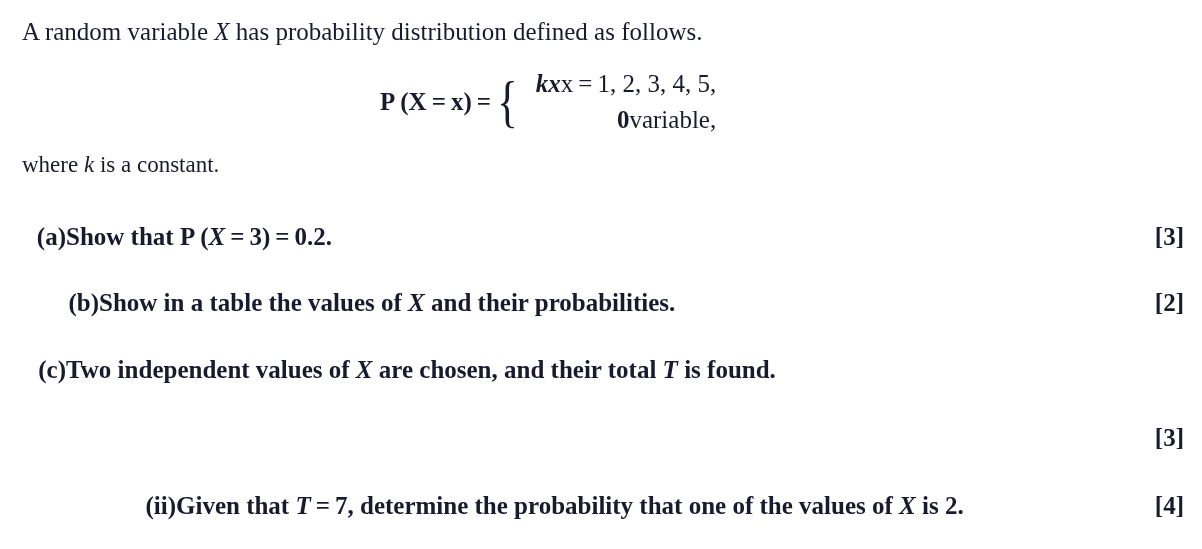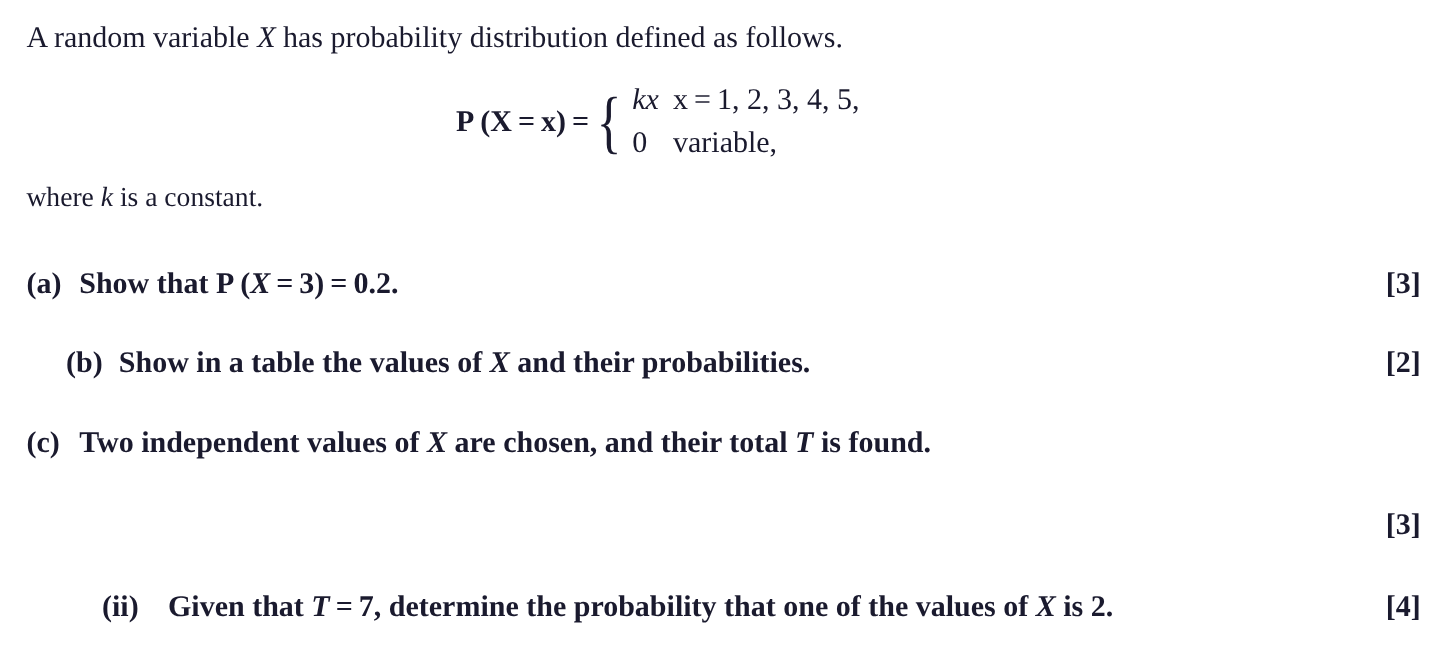--- a/index.html
+++ b/index.html
@@ -13,20 +13,21 @@
     font-family: "Liberation Serif", serif;
     color: #1a1a2e;
     overflow: hidden;
   }
   .page {
     position: relative;
     width: 1202px;
     height: 549px;
     padding: 0;
     box-sizing: border-box;
+    text-align: right;
   }
   .intro {
     position: absolute;
     left: 22px;
     top: 16px;
     font-size: 25px;
     line-height: 1.25;
     white-space: nowrap;
   }
   .mathvar {
@@ -61,20 +62,21 @@
     flex-direction: column;
     justify-content: center;
     line-height: 1.45;
   }
   .case-row {
     white-space: nowrap;
   }
   .case-col1 {
     display: inline-block;
     min-width: 34px;
+    font-weight: bold;
   }
   .where-line {
     position: absolute;
     left: 22px;
     top: 152px;
     font-size: 23px;
     white-space: nowrap;
   }
   .qrow {
     position: absolute;
@@ -100,21 +102,21 @@
   .row-c  { left: 22px;  top: 356px; }
   .row-ci { left: 85px;  top: 424px; }
   .row-cii{ left: 85px;  top: 492px; }
 
   .marks-a  { top: 223px; }
   .marks-b  { top: 289px; }
   .marks-ci { top: 424px; }
   .marks-cii{ top: 492px; }
 
   .lbl-w1 { min-width: 44px; }
-  .lbl-w2 { min-width: 55px; }
+  .lbl-w2 { min-width: 55px; margin-left: 36px; }
 </style>
 </head>
 <body>
 
 <div class="page">
 
   <div class="intro">
     <span>A random variable </span><span class="mathvar">X</span><span> has probability distribution defined as follows.</span>
   </div>
 

